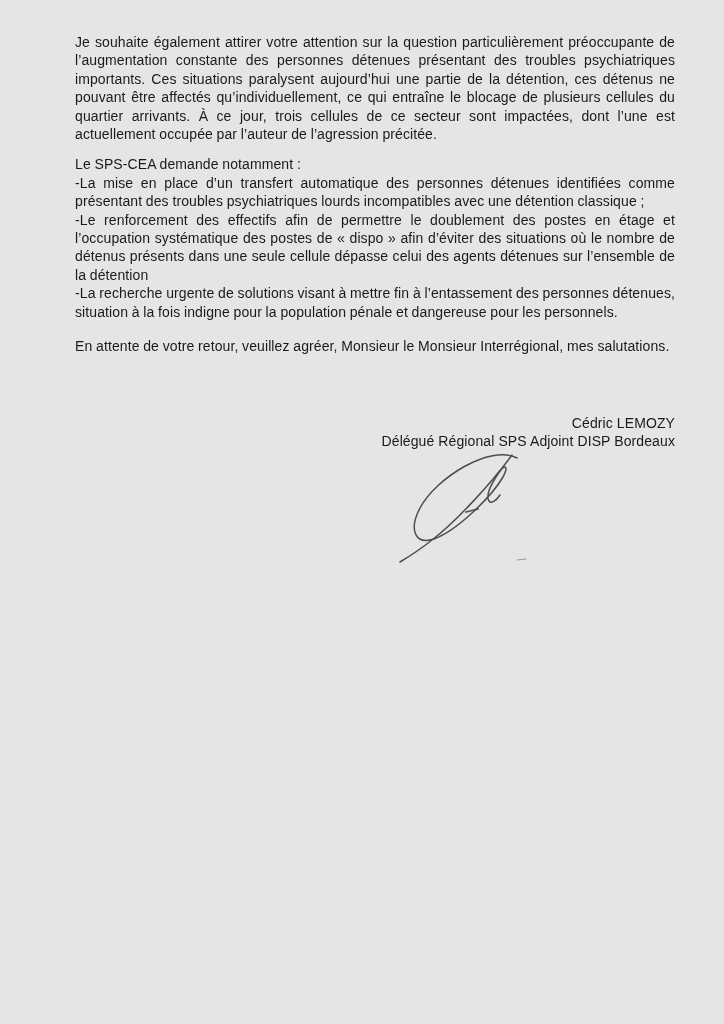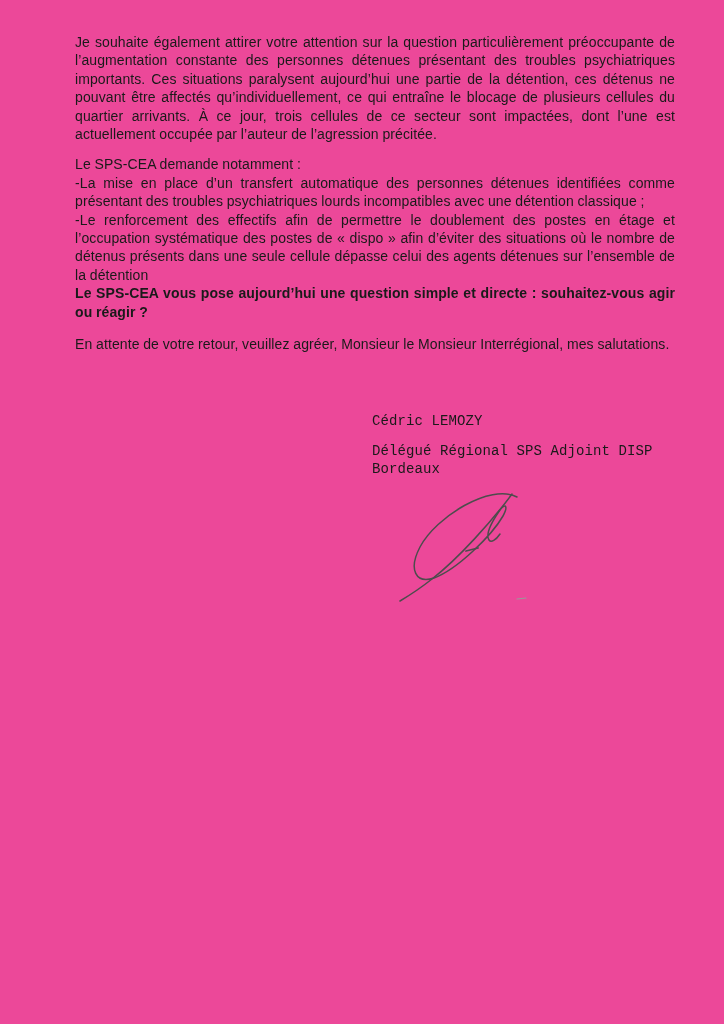--- a/index.html
+++ b/index.html
@@ -4,21 +4,21 @@
 <style>
   html, body {
     margin: 0;
     padding: 0;
     background: #ffffff;
   }
   .page {
     position: relative;
     width: 724px;
     height: 1024px;
-    background: #ec4899;
+    background: #e5e5e5;
     overflow: hidden;
     font-family: "Liberation Sans", "DejaVu Sans", sans-serif;
     color: #1a1a1a;
   }
   .letter-body {
     position: absolute;
     top: 33px;
     left: 75px;
     width: 600px;
   }
@@ -43,24 +43,23 @@
     font-weight: bold;
     margin-bottom: 14px;
   }
   .signature-block {
     margin-top: 58px;
     margin-left: 285px;
   }
   .signature-block .sig-line {
     font-size: 14px;
     line-height: 18.4px;
-    text-align: left;
+    text-align: right;
     word-spacing: normal;
-    margin: 12px;
-    font-family: Liberation Mono, monospace;
+    margin: 0;
   }
   .signature-drawing {
     display: block;
     margin-left: 36px;
     margin-top: 2px;
   }
 </style>
 </head>
 <body>
 
@@ -69,23 +68,23 @@
 
     <p>Je souhaite également attirer votre attention sur la question particulièrement préoccupante de l’augmentation constante des personnes détenues présentant des troubles psychiatriques importants. Ces situations paralysent aujourd’hui une partie de la détention, ces détenus ne pouvant être affectés qu’individuellement, ce qui entraîne le blocage de plusieurs cellules du quartier arrivants. À ce jour, trois cellules de ce secteur sont impactées, dont l’une est actuellement occupée par l’auteur de l’agression précitée.</p>
 
 
     <p class="no-gap">Le SPS-CEA demande notamment :</p>
 
     <p class="demand-item">-La mise en place d’un transfert automatique des personnes détenues identifiées comme présentant des troubles psychiatriques lourds incompatibles avec une détention classique ;</p>
 
     <p class="demand-item">-Le renforcement des effectifs afin de permettre le doublement des postes en étage et l’occupation systématique des postes de « dispo » afin d’éviter des situations où le nombre de détenus présents dans une seule cellule dépasse celui des agents détenues sur l’ensemble de la détention</p>
 
+    <p class="demand-item last">-La recherche urgente de solutions visant à mettre fin à l’entassement des personnes détenues, situation à la fois indigne pour la population pénale et dangereuse pour les personnels.</p>
 
 
-    <p class="bold-question">Le SPS-CEA vous pose aujourd’hui une question simple et directe : souhaitez-vous agir ou réagir ?</p>
 
     <p class="no-gap">En attente de votre retour, veuillez agréer, Monsieur le Monsieur Interrégional, mes salutations.</p>
 
     <div class="signature-block">
       <p class="sig-line">Cédric LEMOZY</p>
       <p class="sig-line">Délégué Régional SPS Adjoint DISP Bordeaux</p>
 
       <svg class="signature-drawing" width="134" height="114" viewBox="0 0 134 114">
         <g fill="none" stroke="#4d4d4d" stroke-width="1.5" stroke-linecap="round" stroke-linejoin="round">
 

